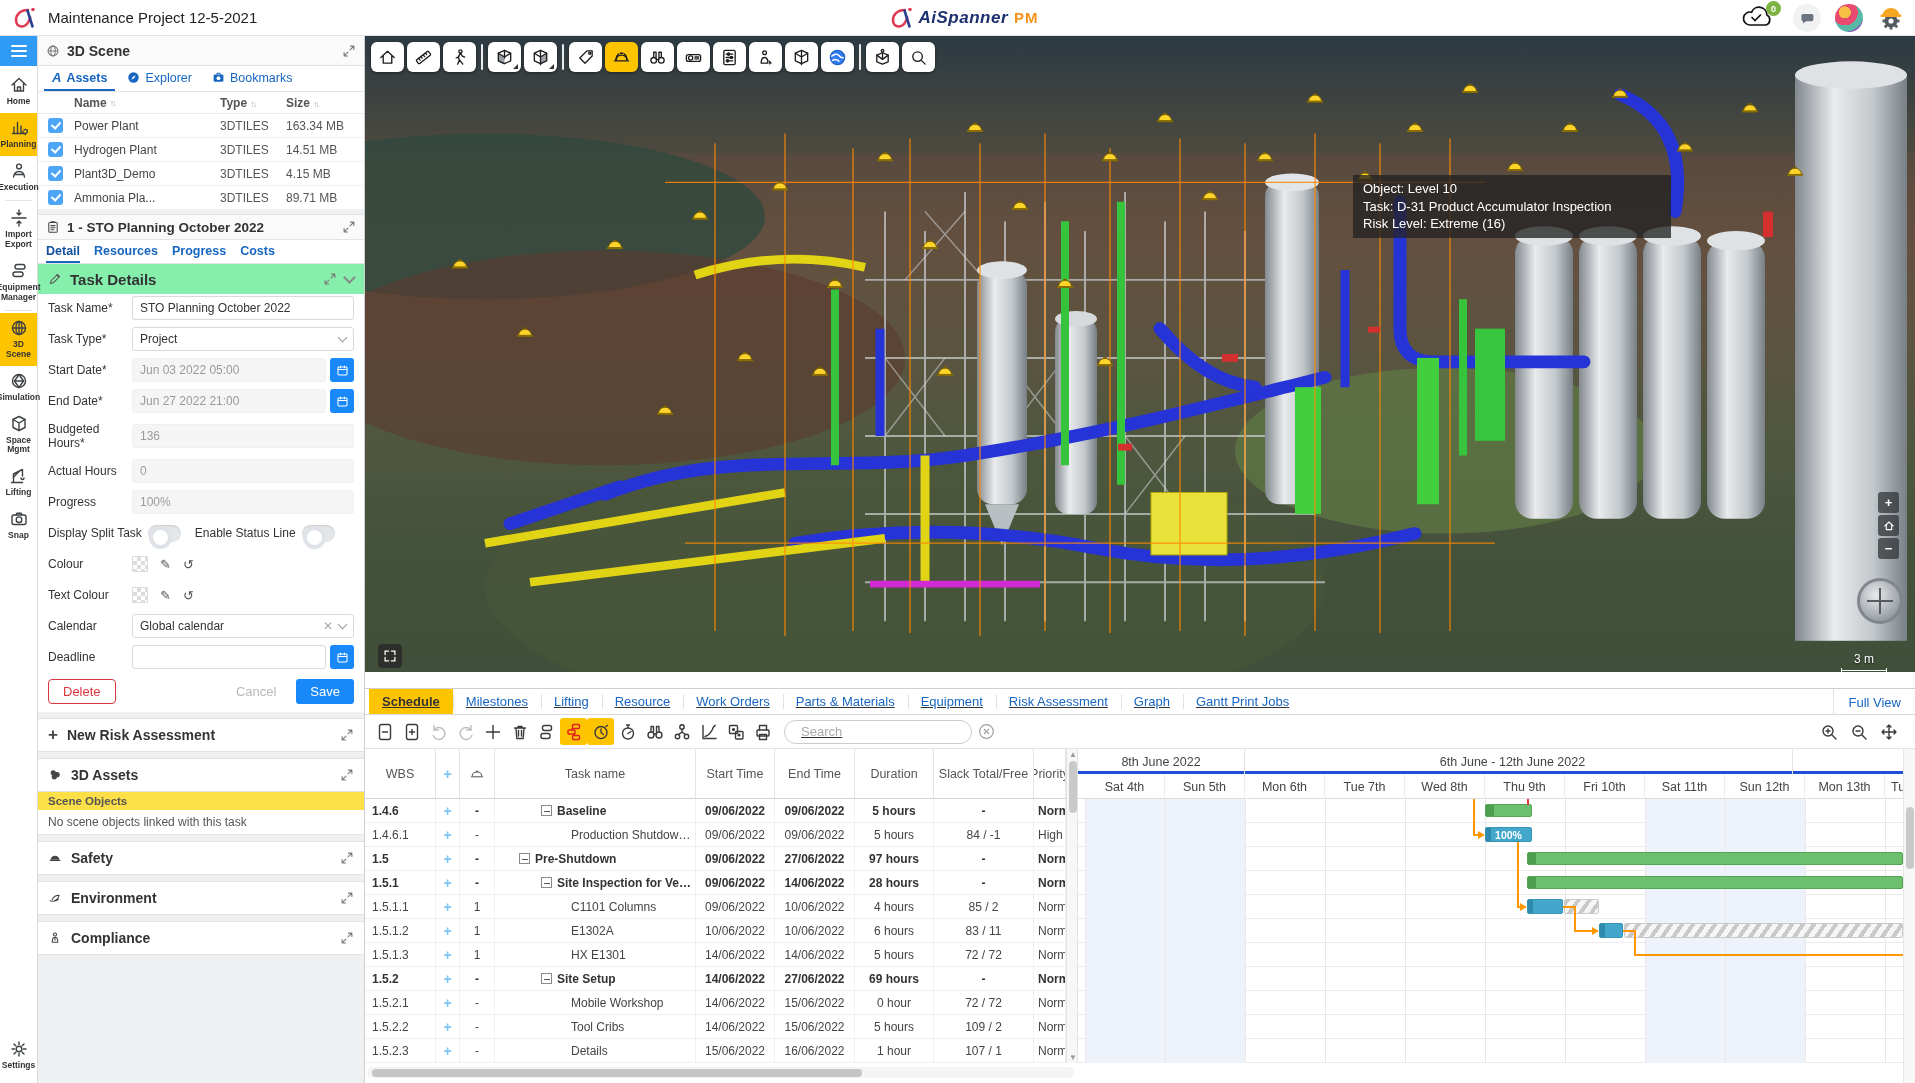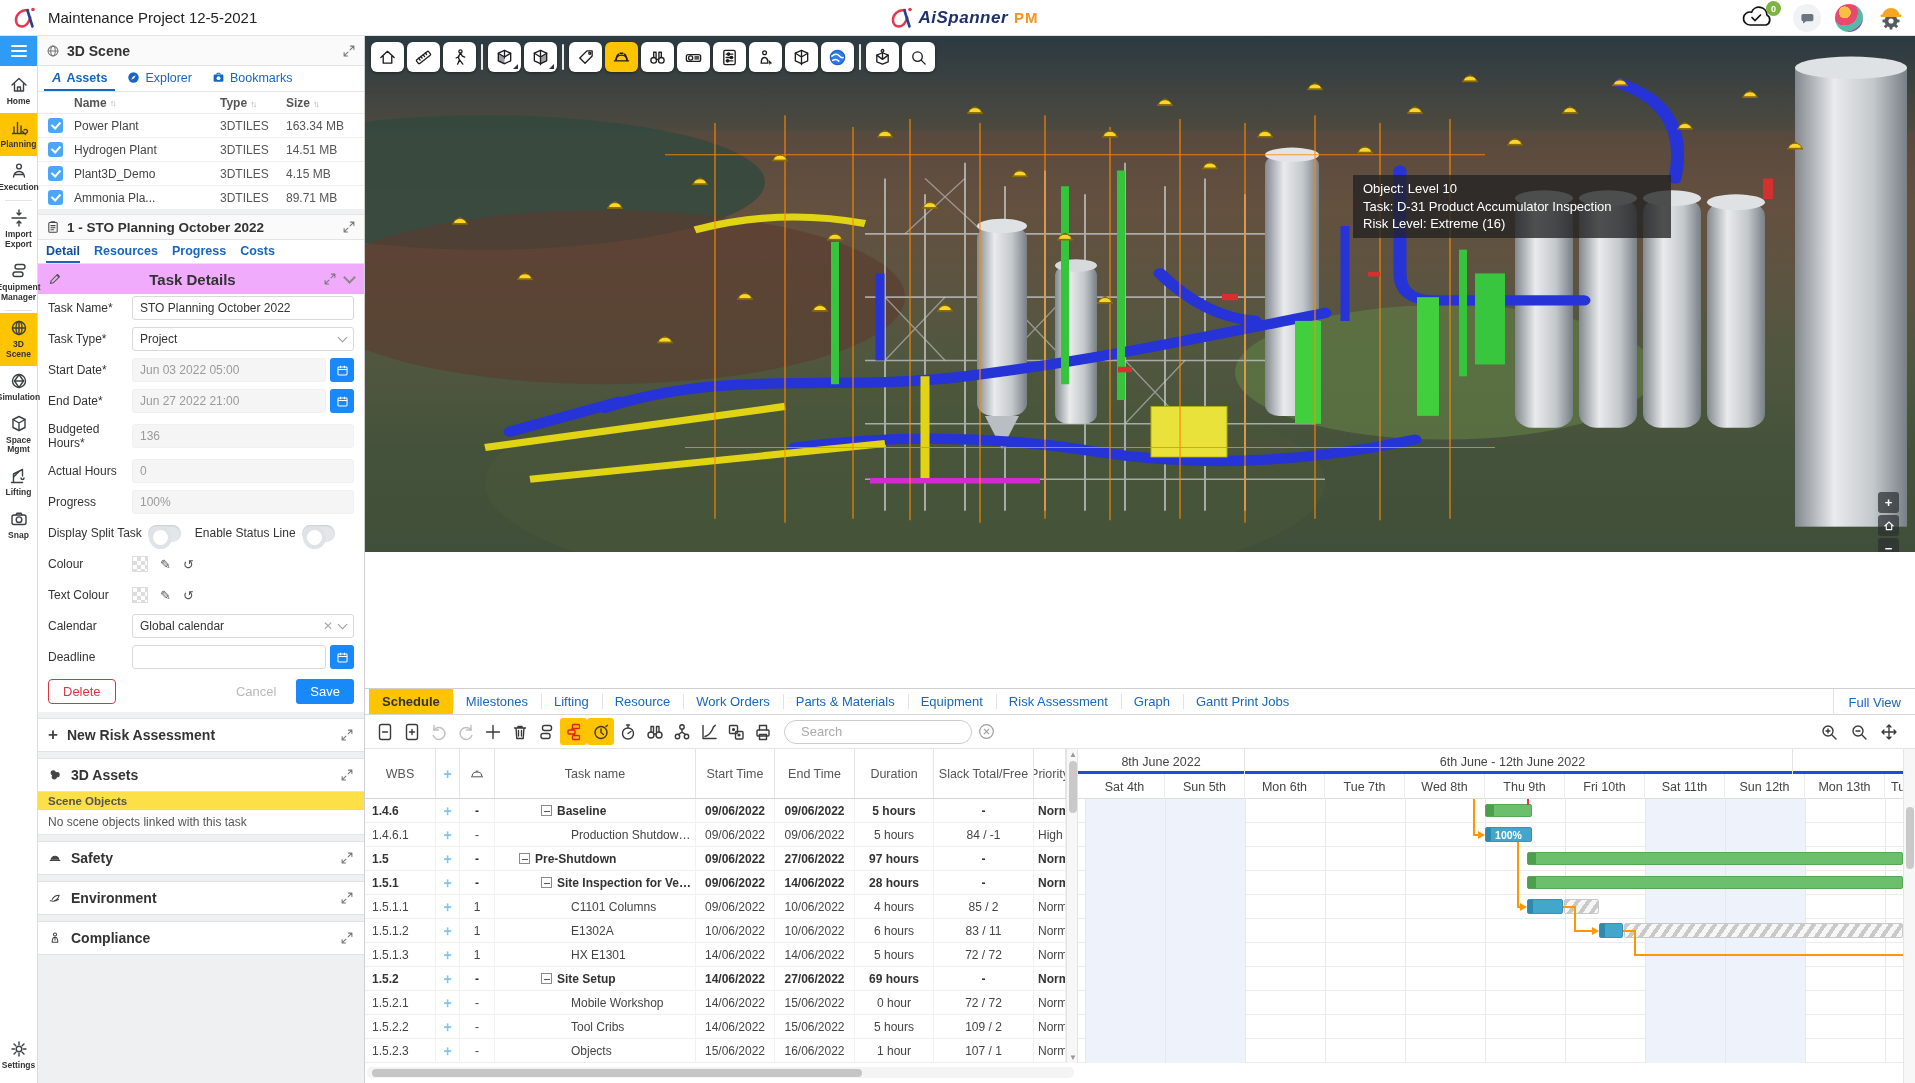--- a/index.html
+++ b/index.html
@@ -63,21 +63,21 @@
   .gap{height:4px;}
 
   .sto-hd{height:26px;background:#fafafa;border-top:1px solid #e4e4e4;border-bottom:1px solid #e4e4e4;
           display:flex;align-items:center;gap:7px;padding:0 8px;}
   .sto-hd .t{font-size:13.5px;font-weight:bold;color:#333;flex:1;}
   .dtabs{height:24px;background:#fff;border-bottom:1px solid #e4e4e4;display:flex;padding:0 8px;gap:14px;}
   .dtab{display:flex;align-items:center;color:#1766c2;font-size:12.5px;font-weight:bold;cursor:pointer;
         border-bottom:2px solid transparent;}
   .dtab.active{color:#10509e;border-bottom-color:#1766c2;}
 
-  .td-hd{height:30px;background:#f0abfc;display:flex;align-items:center;gap:8px;padding:0 10px;text-align:center;}
+  .td-hd{height:30px;background:#86efac;display:flex;align-items:center;gap:8px;padding:0 10px;}
   .td-hd .t{font-size:15px;font-weight:bold;color:#333;flex:1;}
   .chev{width:9px;height:9px;border-right:2px solid #888;border-bottom:2px solid #888;transform:rotate(45deg);margin-top:-4px;}
   .frm{background:#fff;padding:2px 10px 8px;}
   .frow{display:flex;align-items:center;margin-bottom:7px;min-height:24px;}
   .flabel{width:84px;flex:none;font-size:12px;color:#333;line-height:1.2;}
   .fctrl{flex:1;display:flex;align-items:center;gap:4px;}
   .inp{flex:1;height:24px;border:1px solid #d9d9d9;border-radius:3px;background:#fff;padding:0 7px;
        font-size:12px;color:#333;display:flex;align-items:center;position:relative;}
   .inp.ro{background:#f5f5f5;border-color:#f0f0f0;color:#9a9a9a;}
   .inp .x{margin-left:auto;color:#aaa;font-size:12px;}
@@ -100,21 +100,21 @@
   .btn-cancel{margin-left:auto;color:#b9b9b9;font-size:13px;background:none;border:none;cursor:pointer;}
   .btn-save{margin-left:14px;background:#1989fa;color:#fff;border:none;border-radius:3px;font-size:13px;
             padding:5px 14px;cursor:pointer;}
   .sec{height:34px;display:flex;align-items:center;gap:9px;padding:0 10px;background:#fff;
        border-top:1px solid #e2e2e2;border-bottom:1px solid #e2e2e2;margin-top:6px;cursor:pointer;}
   .sec .t{font-size:14px;font-weight:bold;color:#333;flex:1;}
   .subhd{background:#fde047;padding:3px 10px;font-size:11.5px;font-weight:bold;color:#555;}
   .nobox{background:#fff;border-bottom:1px solid #e6e6e6;padding:5px 10px;font-size:12px;color:#555;}
 
   
-  .viewport{position:absolute;left:365px;top:36px;width:1550px;height:516px;overflow:hidden;
+  .viewport{position:absolute;left:365px;top:36px;width:1550px;height:636px;overflow:hidden;
             background:linear-gradient(180deg,#31424b 0%,#3d4a4e 9%,#5a4a3e 20%,#64503f 33%,#5c5440 48%,#51573f 62%,#45523b 80%,#404f39 100%);}
   .scene-svg{position:absolute;left:0;top:0;width:100%;height:100%;}
   .vtoolbar{position:absolute;left:6px;top:6px;display:flex;align-items:center;gap:3px;z-index:5;}
   .vbtn{width:33px;height:30px;background:#fff;border-radius:6px;box-shadow:0 1px 3px rgba(0,0,0,.45);
         display:flex;align-items:center;justify-content:center;cursor:pointer;position:relative;}
   .vbtn.active{background:#ffc400;}
   .vbtn .corner{position:absolute;right:3px;bottom:3px;width:0;height:0;border-left:5px solid transparent;border-bottom:5px solid #333;}
   .vsep{width:2px;height:26px;background:rgba(255,255,255,.9);border-radius:1px;margin:0 2px;}
   .ic{width:19px;height:19px;stroke:#1d1d1f;fill:none;stroke-width:1.4;stroke-linecap:round;stroke-linejoin:round;}
   .tooltip{position:absolute;left:988px;top:139px;width:318px;background:rgba(35,35,35,.78);color:#fff;
@@ -130,21 +130,21 @@
   .compass .cross{position:relative;width:26px;height:26px;}
   .compass .cross::before{content:'';position:absolute;left:12px;top:0;width:2px;height:26px;background:#565b60;}
   .compass .cross::after{content:'';position:absolute;top:12px;left:0;height:2px;width:26px;background:#565b60;}
   .scalebar{position:absolute;right:28px;top:616px;z-index:6;color:#fff;font-size:12px;text-align:center;
             text-shadow:0 1px 2px rgba(0,0,0,.8);}
   .scalebar .bar{margin-top:2px;width:46px;height:4px;border-left:1px solid #fff;border-right:1px solid #fff;position:relative;}
   .scalebar .bar::after{content:'';position:absolute;left:0;top:1.5px;width:100%;height:1px;background:#fff;}
 
   
   .bottom-panel{position:absolute;left:365px;top:688px;width:1550px;height:329px;background:#fff;
-                border-top:1px solid #cfcfcf;z-index:20;}
+                border-top:1px solid #cfcfcf;z-index:20;text-decoration:underline;}
   .btabs{height:26px;display:flex;align-items:stretch;border-bottom:1px solid #d8d8d8;background:#fff;padding-left:4px;}
   .btab{display:flex;align-items:center;padding:0 13px;color:#1766c2;font-size:13px;cursor:pointer;position:relative;}
   .btab:not(:first-child)::before{content:'';position:absolute;left:0;top:5px;bottom:5px;width:1px;background:#e2e2e2;}
   .btab.active{background:#ffc400;color:#333;font-weight:bold;}
   .btab.active::before{display:none;}
   .fullview{margin-left:auto;display:flex;align-items:center;padding:0 14px;color:#1766c2;font-size:13px;
             border-left:1px solid #e2e2e2;cursor:pointer;}
   .gtoolbar{height:34px;border-bottom:1px solid #e4e4e4;display:flex;align-items:center;padding:0 6px;}
   .gbtn{width:27px;height:27px;display:flex;align-items:center;justify-content:center;border-radius:3px;cursor:pointer;}
   .gbtn.grayed{opacity:.32;}
@@ -1281,21 +1281,21 @@
             <div class="tc c-pri">Normal</div>
           </div>
 
           <div class="trow">
             <div class="tc c-wbs">1.5.2.3</div>
             <div class="tc c-plus">
               <span class="plus-glyph">+</span>
             </div>
             <div class="tc c-hat">-</div>
             <div class="tc c-name" style="padding-left: 76px;">
-              <span class="nm">Objects</span>
+              <span class="nm">Details</span>
             </div>
             <div class="tc c-start">15/06/2022</div>
             <div class="tc c-end">16/06/2022</div>
             <div class="tc c-dur">1 hour</div>
             <div class="tc c-slack">107 / 1</div>
             <div class="tc c-pri">Normal</div>
           </div>
         </div>
     </div>
 

